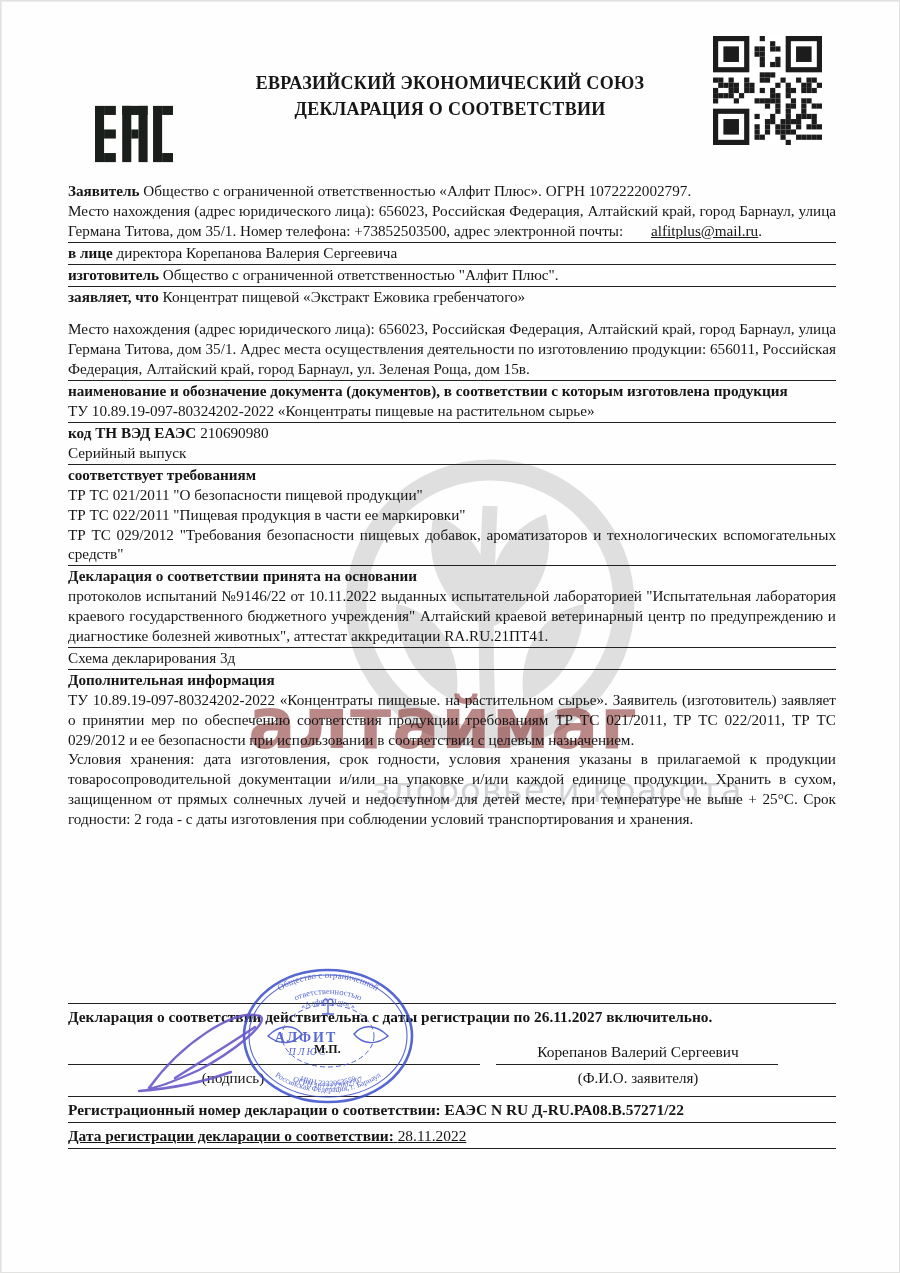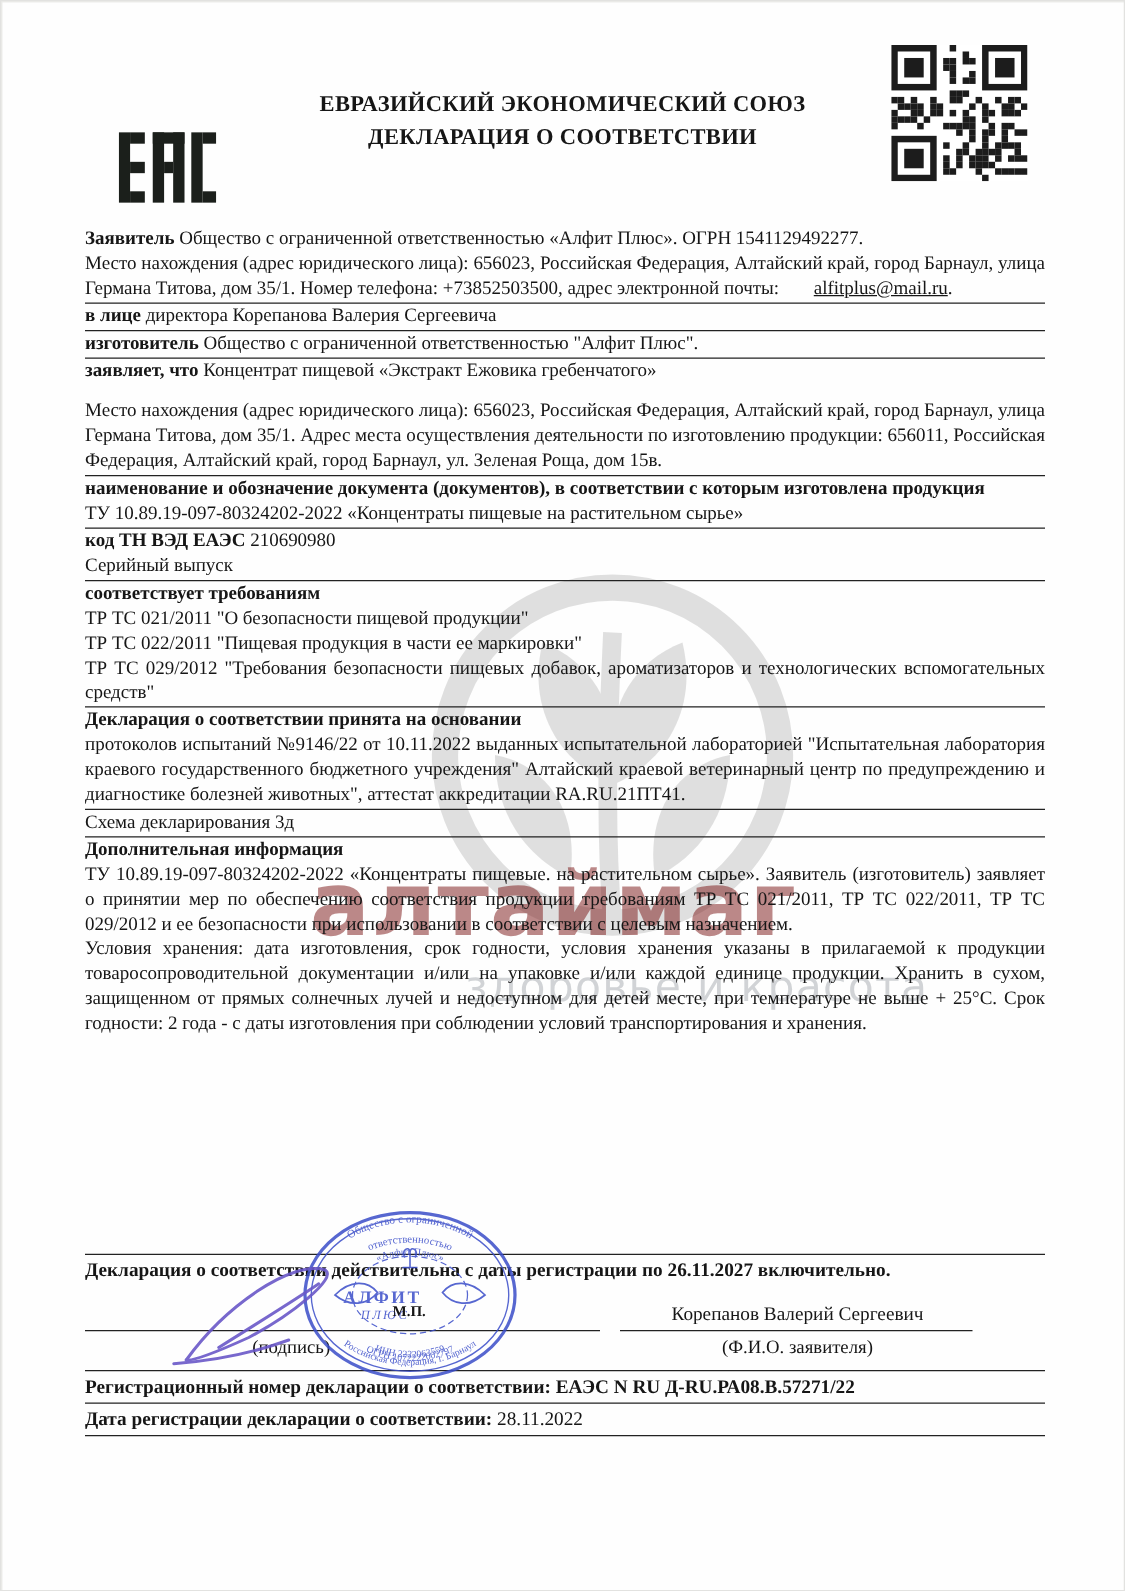--- a/index.html
+++ b/index.html
@@ -24,21 +24,21 @@
   .footer{position:absolute;left:68px;top:1003px;width:768px;z-index:2;
           font-size:15.4px;line-height:20px;}
   .decl-valid{border-top:1.6px solid #222;padding-top:3px;font-weight:bold;height:21px;}
   .sig-row{position:relative;height:68px;}
   .sig-line-left{position:absolute;left:0;top:36px;width:412px;border-bottom:1.4px solid #222;}
   .sign-label{position:absolute;left:60px;top:40px;width:210px;text-align:center;font-size:15px;}
   .fio-name{position:absolute;left:425px;top:14px;width:290px;text-align:center;}
   .sig-line-right{position:absolute;left:428px;top:36px;width:282px;border-bottom:1.4px solid #222;}
   .fio-label{position:absolute;left:455px;top:40px;width:230px;text-align:center;font-size:15px;}
   .reg-row{border-top:1.5px solid #222;border-bottom:1.5px solid #222;padding:3px 0 2px;font-weight:bold;}
-  .date-row{border-bottom:1.5px solid #222;padding:3px 0 2px;}
+  .date-row{border-bottom:1.5px solid #222;padding:3px 0 2px;text-decoration:underline;}
   .date-row .val{font-weight:normal;}
   
   .wm-circle{position:absolute;left:338px;top:452px;z-index:1;opacity:.30;}
   .wm-brand{position:absolute;left:248px;top:674px;z-index:1;opacity:.52;color:#7f1d1d;
             font-family:"DejaVu Sans",sans-serif;font-weight:bold;font-size:71px;letter-spacing:1px;line-height:100px;}
   .wm-tagline{position:absolute;left:372px;top:770px;z-index:1;opacity:.6;color:#b4b8bc;
               font-family:"DejaVu Sans",sans-serif;font-size:34px;letter-spacing:1px;}
   
   .stamp{position:absolute;left:238px;top:962px;z-index:3;opacity:.85;}
   .signature{position:absolute;left:135px;top:1000px;z-index:3;opacity:.9;}
@@ -206,21 +206,21 @@
       <path d="M118,250 C80,232 58,196 58,152 C100,160 126,198 118,250 Z" fill="#9b9b9b" stroke="none"></path>
       <path d="M186,250 C224,232 246,196 246,152 C204,160 178,198 186,250 Z" fill="#9b9b9b" stroke="none"></path>
     </g>
   </svg>
   <div class="wm-brand">алтаймаг</div>
   <div class="wm-tagline">здоровье и красота</div>
 
   <div class="content">
 
     <div class="row rule">
-      <div class="just"><b>Заявитель</b> <span>Общество с ограниченной ответственностью «Алфит Плюс». ОГРН 1541129492277.</span></div>
+      <div class="just"><b>Заявитель</b> <span>Общество с ограниченной ответственностью «Алфит Плюс». ОГРН 1072222002797.</span></div>
       <div class="just"><span>Место нахождения (адрес юридического лица): 656023, Российская Федерация, Алтайский край, город Барнаул, улица Германа Титова, дом 35/1. Номер телефона: +73852503500, адрес электронной почты:</span> <span class="email">alfitplus@mail.ru</span><span>.</span></div>
     </div>
 
     <div class="row rule"><b>в лице</b> <span>директора Корепанова Валерия Сергеевича</span></div>
 
     <div class="row rule"><b>изготовитель</b> <span>Общество с ограниченной ответственностью "Алфит Плюс".</span></div>
 
     <div class="row gap-after"><b>заявляет, что</b> <span>Концентрат пищевой «Экстракт Ежовика гребенчатого»</span></div>
 
     <div class="row rule just">Место нахождения (адрес юридического лица): 656023, Российская Федерация, Алтайский край, город Барнаул, улица Германа Титова, дом 35/1. Адрес места осуществления деятельности по изготовлению продукции: 656011, Российская Федерация, Алтайский край, город Барнаул, ул. Зеленая Роща, дом 15в.</div>

